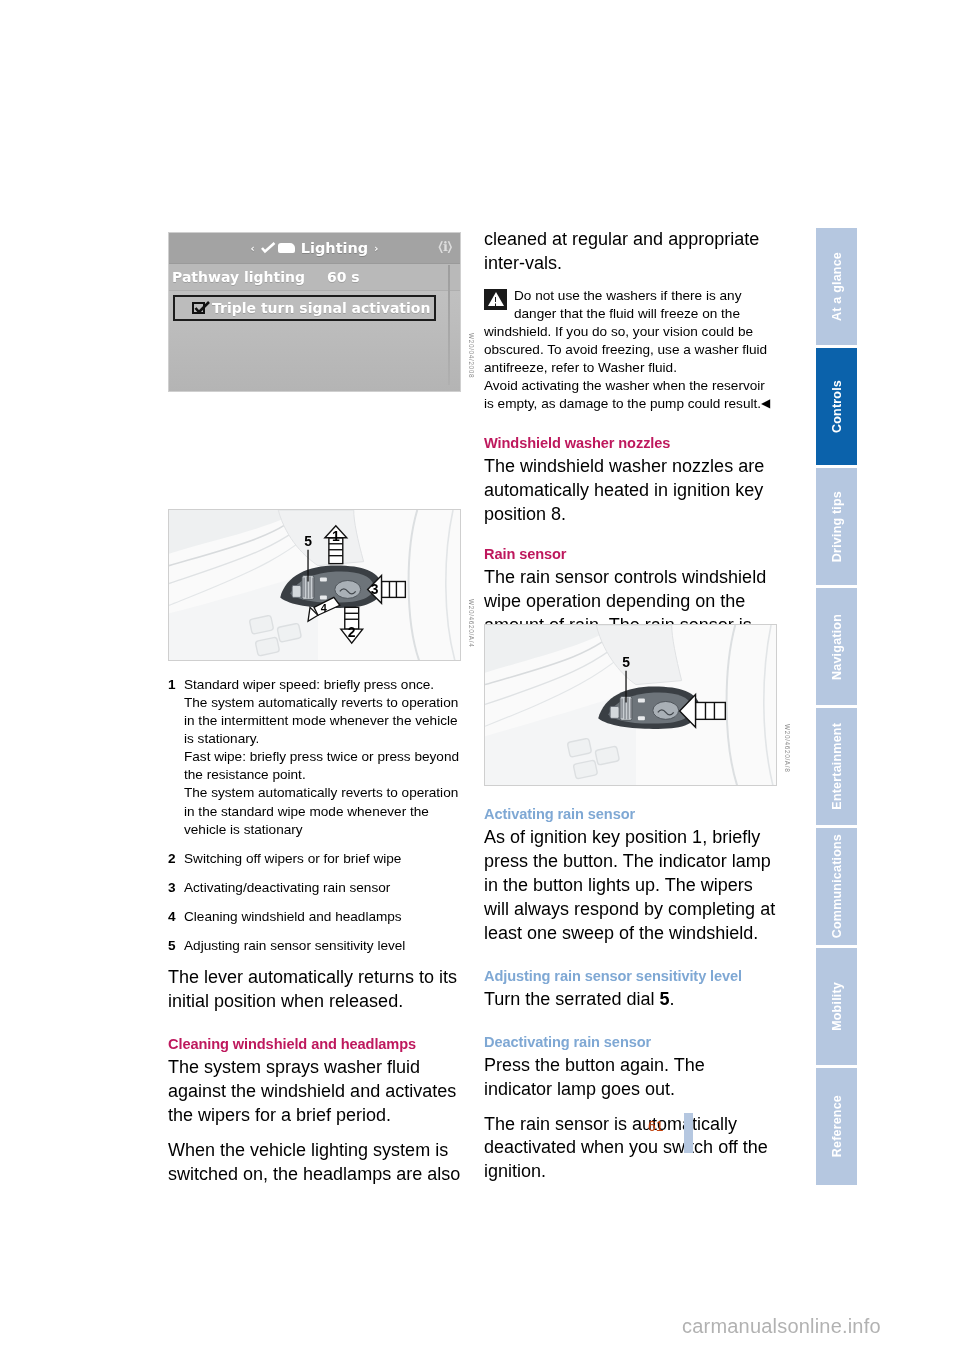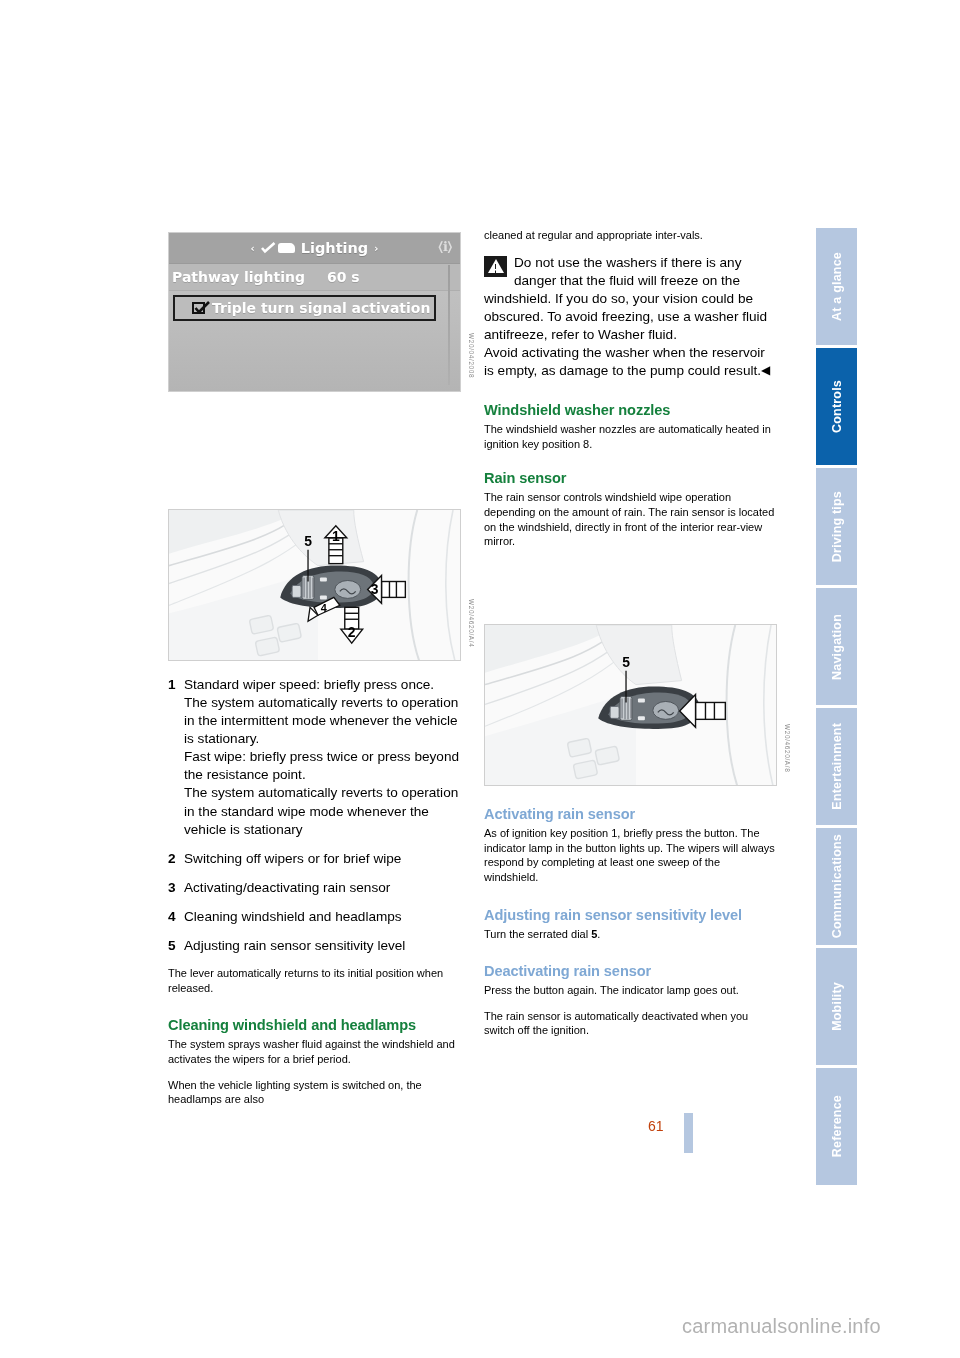--- a/index.html
+++ b/index.html
@@ -11,28 +11,28 @@
     position:relative;
     overflow:hidden;
   }
   .page{position:absolute;inset:0;}
 
   
   .col{position:absolute;width:293px;}
   .col-left{left:168px;top:228px;}
   .col-right{left:484px;top:228px;}
 
-  p{margin:0 0 11px 0;font-size:11px;line-height:1.33;color:#000;}
+  p{margin:0 0 11px 0;font-size:18px;line-height:1.33;color:#000;}
   p.tight{margin-bottom:0;}
   h2.section{
     color:#1464aa;font-size:20.5px;font-weight:bold;
     margin:30px 0 14px 0;letter-spacing:-0.2px;
   }
   h3.sub{
-    color:#15803d;font-size:14.6px;font-weight:bold;
+    color:#be185d;font-size:14.6px;font-weight:bold;
     margin:20px 0 4px 0;letter-spacing:-0.1px;
   }
   h3.sub.light{color:#7fa8d4;}
 
   
   .num-list{margin:0;}
   .num-row{display:flex;margin-bottom:11px;font-size:13.6px;line-height:1.33;}
   .num-row .n{font-weight:bold;width:16px;flex:0 0 16px;}
   .num-row .t{flex:1;}
 

